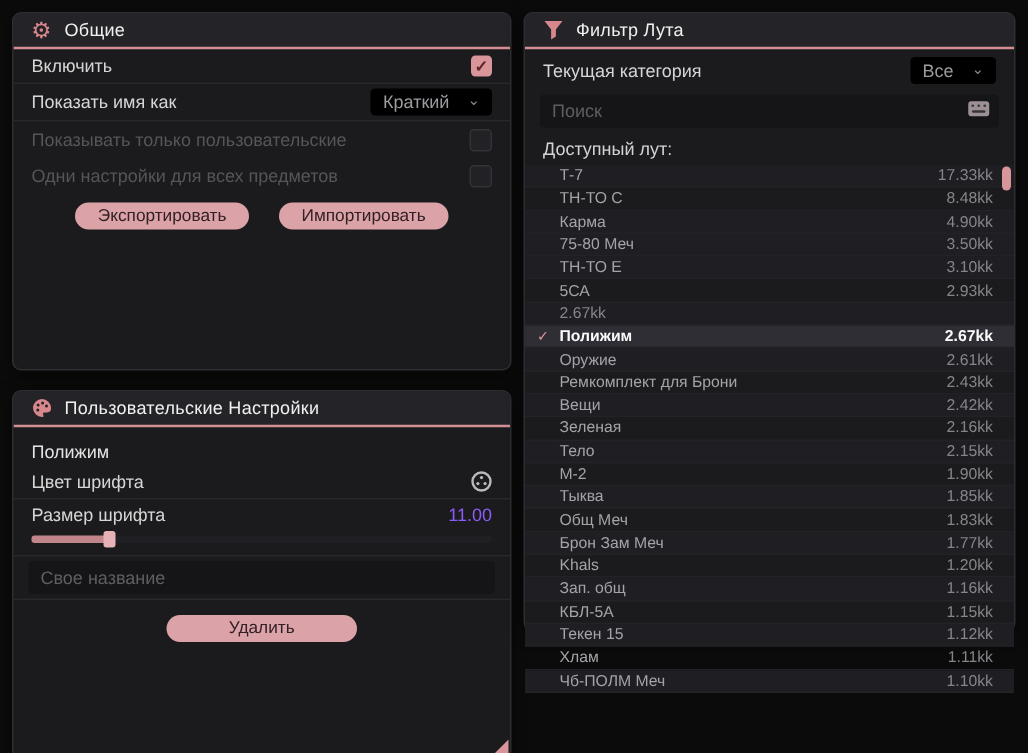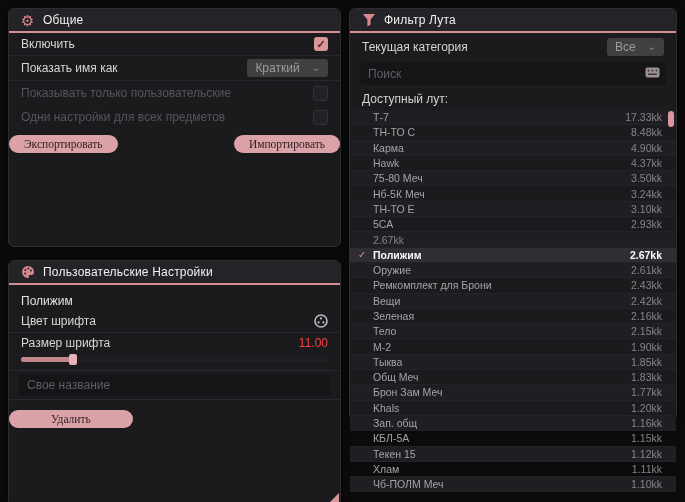--- a/index.html
+++ b/index.html
@@ -21,40 +21,40 @@
   .win-title{font-size:12px;font-weight:normal;color:#f1efef;letter-spacing:.2px;}
   .hicon{display:flex;align-items:center;justify-content:center;width:15px;height:15px;}
   .gear-glyph{color:#d8878d;font-size:15px;line-height:15px;}
   .row{
     display:flex;align-items:center;justify-content:space-between;
     padding:0 12px;min-height:22px;font-size:12px;box-sizing:border-box;
   }
   .sep{border-bottom:1px solid #29292d;margin:0;}
   .lbl{color:#d6d6d6;}
   .lbl.disabled{color:#55555a;}
-  .dim{color:#ef4444;}
+  .dim{color:#8b5cf6;}
   
   .checkbox{
     width:14px;height:14px;border-radius:3px;background:#d8969b;
     display:flex;align-items:center;justify-content:center;
     font-size:11px;color:#5f272d;font-weight:bold;cursor:pointer;
   }
   .checkbox.empty{background:#222226;border:1px solid #323237;width:13px;height:13px;color:transparent;}
   
   .combo{
-    background:#404040;color:#9c9ca0;font-size:12px;padding:2px 8px;
+    background:#000000;color:#9c9ca0;font-size:12px;padding:2px 8px;
     border-radius:3px;display:flex;align-items:center;gap:12px;cursor:pointer;
   }
   .combo .chev{font-size:10px;color:#8a8a8e;line-height:8px;}
   
   .btn{
     background:#dba3a8;color:#332024;font-size:11.5px;border:none;
     border-radius:9px;padding:3px 15px;cursor:pointer;font-family:inherit;
   }
-  .btn-row{display:flex;justify-content:space-between;gap:20px;margin-top:6px;font-family:Liberation Serif, serif;}
+  .btn-row{display:flex;justify-content:center;gap:20px;margin-top:6px;}
   
   .text-input{
     background:#151518;border:none;outline:none;color:#c8c8c8;
     font-size:12px;font-family:inherit;padding:4px 8px;border-radius:3px;
     width:100%;box-sizing:border-box;
   }
   .text-input::placeholder{color:#5e5e63;}
   .search-wrap{position:relative;margin:3px 10px;}
   .search-wrap .kbd{position:absolute;right:6px;top:4px;cursor:pointer;}
   
@@ -207,37 +207,27 @@
         <span class="llbl">ТН-ТО С</span>
         <span class="lval">8.48kk</span>
       </div>
 
       <div class="loot-row alt">
         <span class="chk"></span>
         <span class="llbl">Карма</span>
         <span class="lval">4.90kk</span>
       </div>
 
-      <div class="loot-row">
-        <span class="chk"></span>
-        <span class="llbl">Hawk</span>
-        <span class="lval">4.37kk</span>
-      </div>
 
       <div class="loot-row alt">
         <span class="chk"></span>
         <span class="llbl">75-80 Меч</span>
         <span class="lval">3.50kk</span>
       </div>
 
-      <div class="loot-row">
-        <span class="chk"></span>
-        <span class="llbl">Нб-5К Меч</span>
-        <span class="lval">3.24kk</span>
-      </div>
 
       <div class="loot-row alt">
         <span class="chk"></span>
         <span class="llbl">ТН-ТО Е</span>
         <span class="lval">3.10kk</span>
       </div>
 
       <div class="loot-row">
         <span class="chk"></span>
         <span class="llbl">5СА</span>

